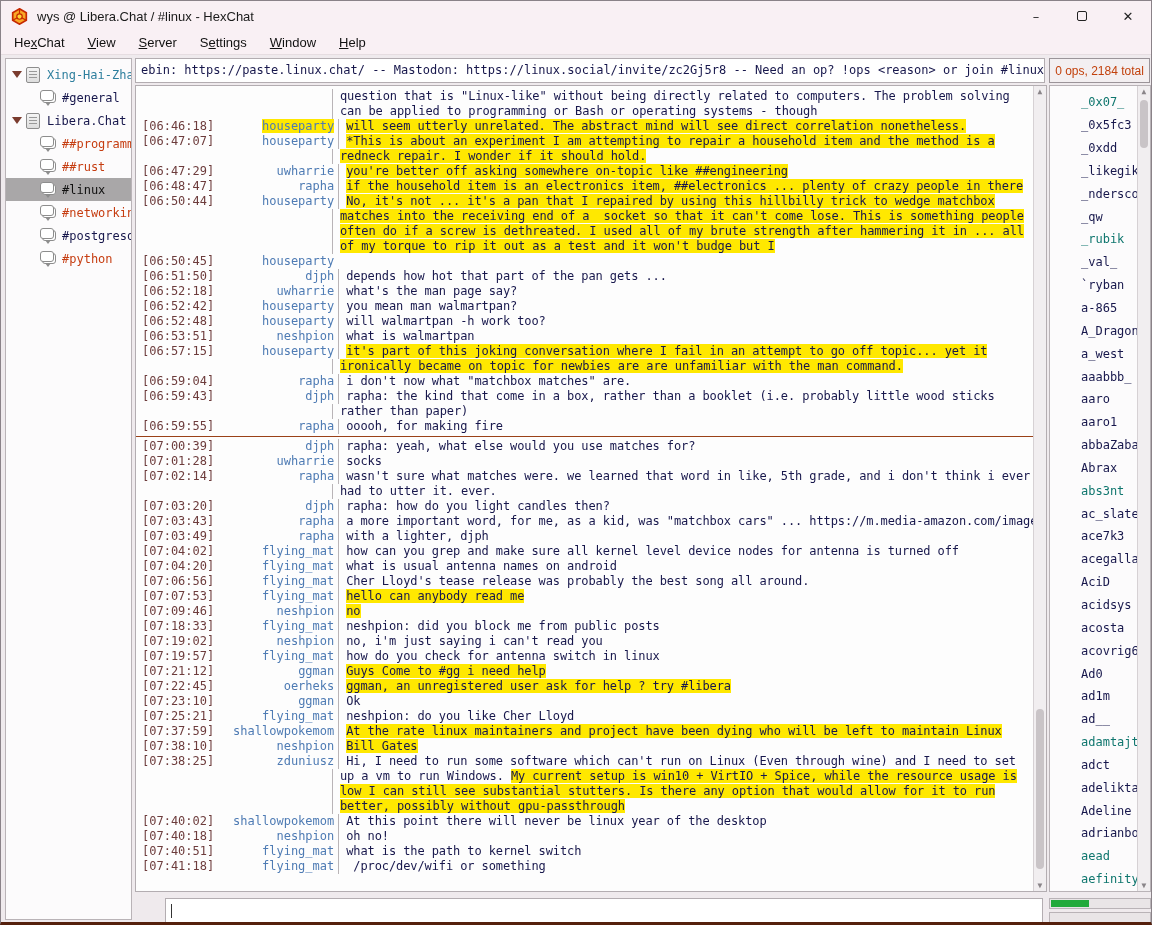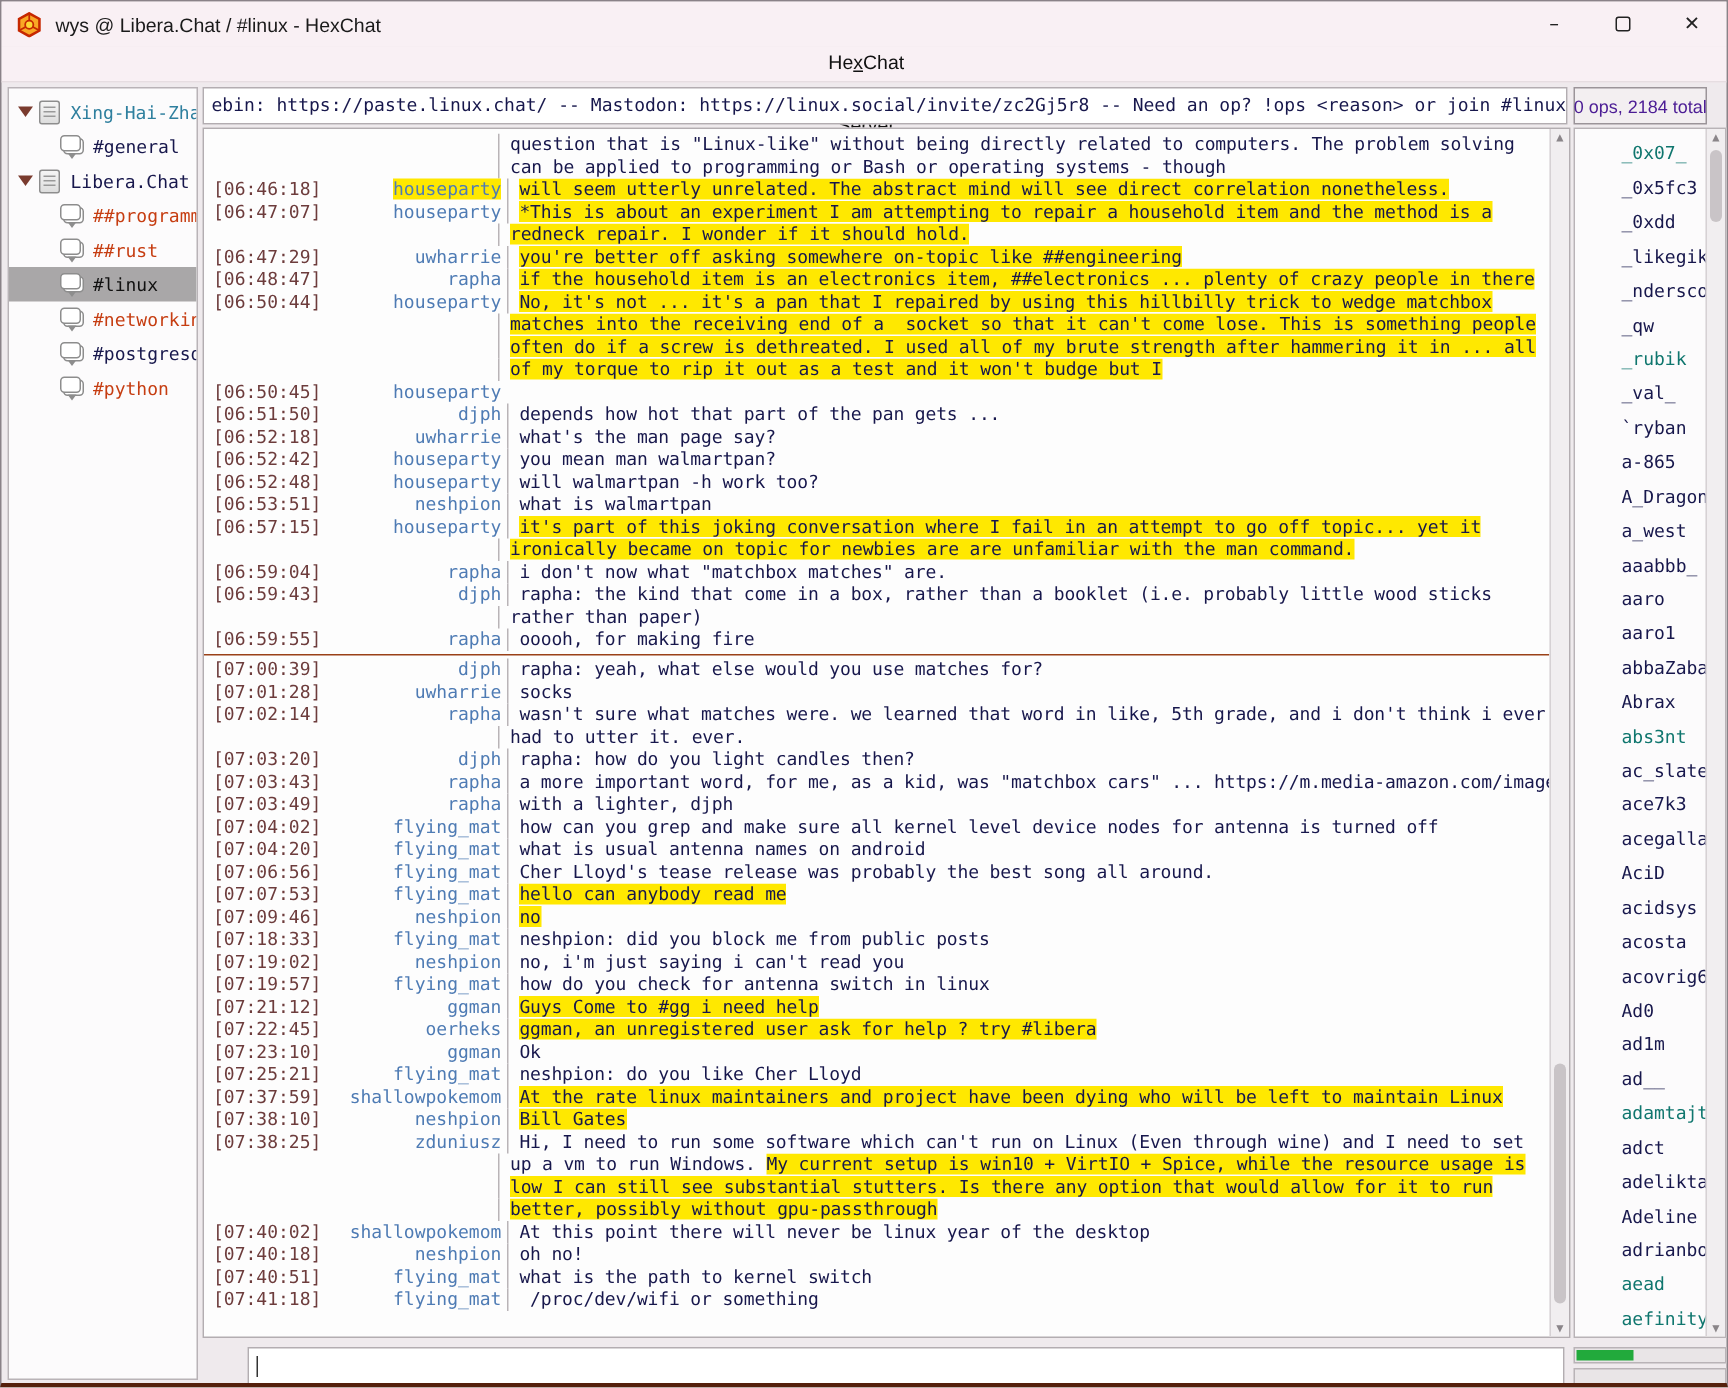--- a/index.html
+++ b/index.html
@@ -14,30 +14,30 @@
     background:#f9f0f4; display:flex; align-items:center; padding-left:10px;
     font-family:"Liberation Sans", sans-serif; font-size:13px; color:#1a1a1a; }
   .app-icon { width:17px; height:17px; margin-right:9px; flex:0 0 auto; }
   .win-btns { position:absolute; right:0; top:0; height:30px; display:flex; }
   .win-btn { width:46px; height:30px; display:flex; align-items:center; justify-content:center;
     font-size:13px; color:#222; font-family:"DejaVu Sans", sans-serif; }
   .win-btn .sq { width:10px; height:10px; border:1px solid #222; border-radius:2px; }
   
   .menubar { position:absolute; left:0; top:30px; width:100%; height:24px;
     background:#f9f0f4; border-bottom:1px solid #e6dde1; display:flex; align-items:center;
-    font-family:"Liberation Sans", sans-serif; font-size:13px; color:#111;flex-direction:column; }
+    font-family:"Liberation Sans", sans-serif; font-size:13px; color:#111; }
   .menu-item { padding:3px 10px; margin-left:3px; }
   .menu-item u { text-decoration:underline; }
   
   .topic-entry { position:absolute; left:134px; top:57px; width:910px; height:25px;
     background:#ffffff; border:1px solid #b3adb1; padding:4px 4px 0 5px;
     font-size:12px; color:#17174c; white-space:pre; overflow:hidden; }
-  .ops-box { position:absolute; left:1048px; top:57px; width:89px; height:25px;
+  .ops-box { position:absolute; left:1048px; top:57px; width:101px; height:25px;
     background:#f3eff1; border:1px solid #9b9499; display:flex; align-items:center; justify-content:center;
-    font-family:"Liberation Sans", sans-serif; font-size:12px; color:#4c1d95; white-space:nowrap; }
+    font-family:"Liberation Sans", sans-serif; font-size:12px; color:#c2410c; white-space:nowrap; }
   
   .tree { position:absolute; left:4px; top:57px; width:127px; height:862px;
     background:#fcfbfc; border:1px solid #b9b3b7; overflow:hidden; padding-top:4px; }
   .tree-row { height:23px; display:flex; align-items:center; white-space:nowrap;
     font-size:12px; color:#17174c; overflow:hidden; }
   .tree-row.selected { background:#a9a7a8; }
   .tree-row .expander { width:0; height:0; border-left:5px solid transparent;
     border-right:5px solid transparent; border-top:7px solid #7a3b2e; margin:0 4px 0 6px; flex:0 0 auto; }
   .tree-row.server .label { margin-left:2px; }
   .tree-row.channel { padding-left:36px; }

